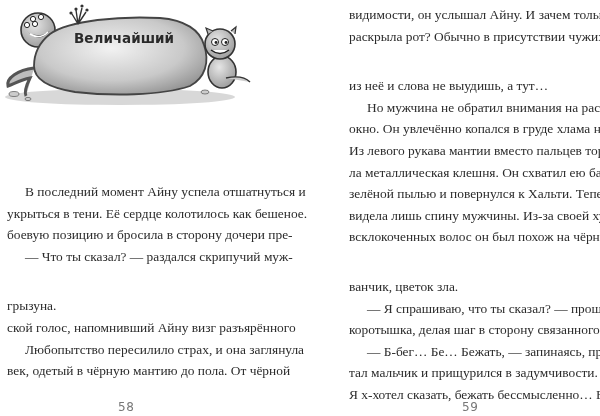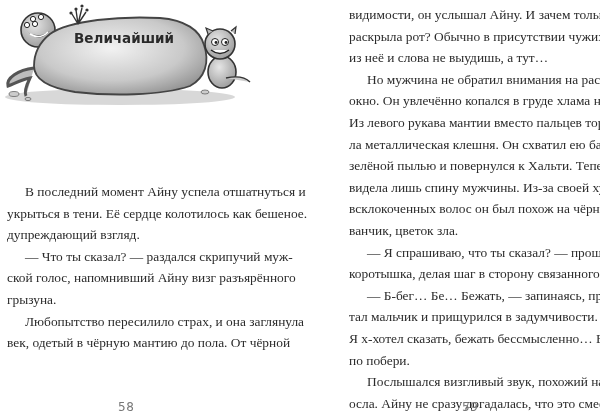--- a/index.html
+++ b/index.html
@@ -5,21 +5,21 @@
   html, body { margin: 0; padding: 0; background: #ffffff; }
   body { width: 600px; height: 416px; position: relative; overflow: hidden;
          font-family: "DejaVu Serif", "Liberation Serif", serif; color: #2a2a2a; }
   .page { position: absolute; top: 0; height: 416px; }
   .page-left { left: 0; width: 300px; }
   .page-right { left: 300px; width: 300px; }
   .text-block { position: absolute; font-family: "Liberation Serif", "DejaVu Serif", serif;
                 font-size: 13.4px; line-height: 21.6px; color: #2b2b2b; }
   .text-block .line { display: block; white-space: nowrap; text-align: justify;
                       text-align-last: justify; height: 21.6px; }
-  .text-block .line.last { text-align-last: left; }
+  .text-block .line.last { text-align-last: left; margin-top: 28px; }
   .text-block .line.indent { padding-left: 18px; }
   .left-text { left: 7px; top: 181px; width: 250px; }
   .right-text { left: 49px; top: 4px; width: 247px; }
   .page-num { position: absolute; font-family: "DejaVu Sans", sans-serif;
               font-size: 12px; color: #777; letter-spacing: 0.5px; }
   .page-num.left { left: 118px; top: 400px; }
   .page-num.right { left: 162px; top: 400px; }
   .illustration { position: absolute; left: 0; top: 0; width: 260px; height: 110px; }
   .rock-title { position: absolute; left: 74px; top: 29px; width: 100px;
                 font-family: "DejaVu Sans", sans-serif; font-weight: bold;
@@ -79,24 +79,24 @@
       <ellipse cx="205" cy="92" rx="4" ry="2" fill="#ccc" stroke="#666" stroke-width="0.8"></ellipse>
     </svg>
     <div class="rock-title">
       <div>Величайший</div>
     </div>
   </div>
 
   <div class="text-block left-text" id="left-text">
       <span class="line indent">В последний момент Айну успела отшатнуться и</span>
       <span class="line">укрыться в тени. Её сердце колотилось как бешеное.</span>
-      <span class="line last">дупреждающий взгляд.</span>
+      <span class="line">боевую позицию и бросила в сторону дочери пре-</span>
       <span class="line indent">— Что ты сказал? — раздался скрипучий муж-</span>
+      <span class="line last">грызуна.</span>
       <span class="line">ской голос, напомнивший Айну визг разъярённого</span>
-      <span class="line last">грызуна.</span>
       <span class="line indent">Любопытство пересилило страх, и она заглянула</span>
       <span class="line">век, одетый в чёрную мантию до пола. От чёрной</span>
     </div>
 
   <div class="page-num left">58</div>
 </div>
 
 <div class="page page-right">
   <div class="text-block right-text" id="right-text">
       <span class="line">видимости, он услышал Айну. И зачем только она</span>

